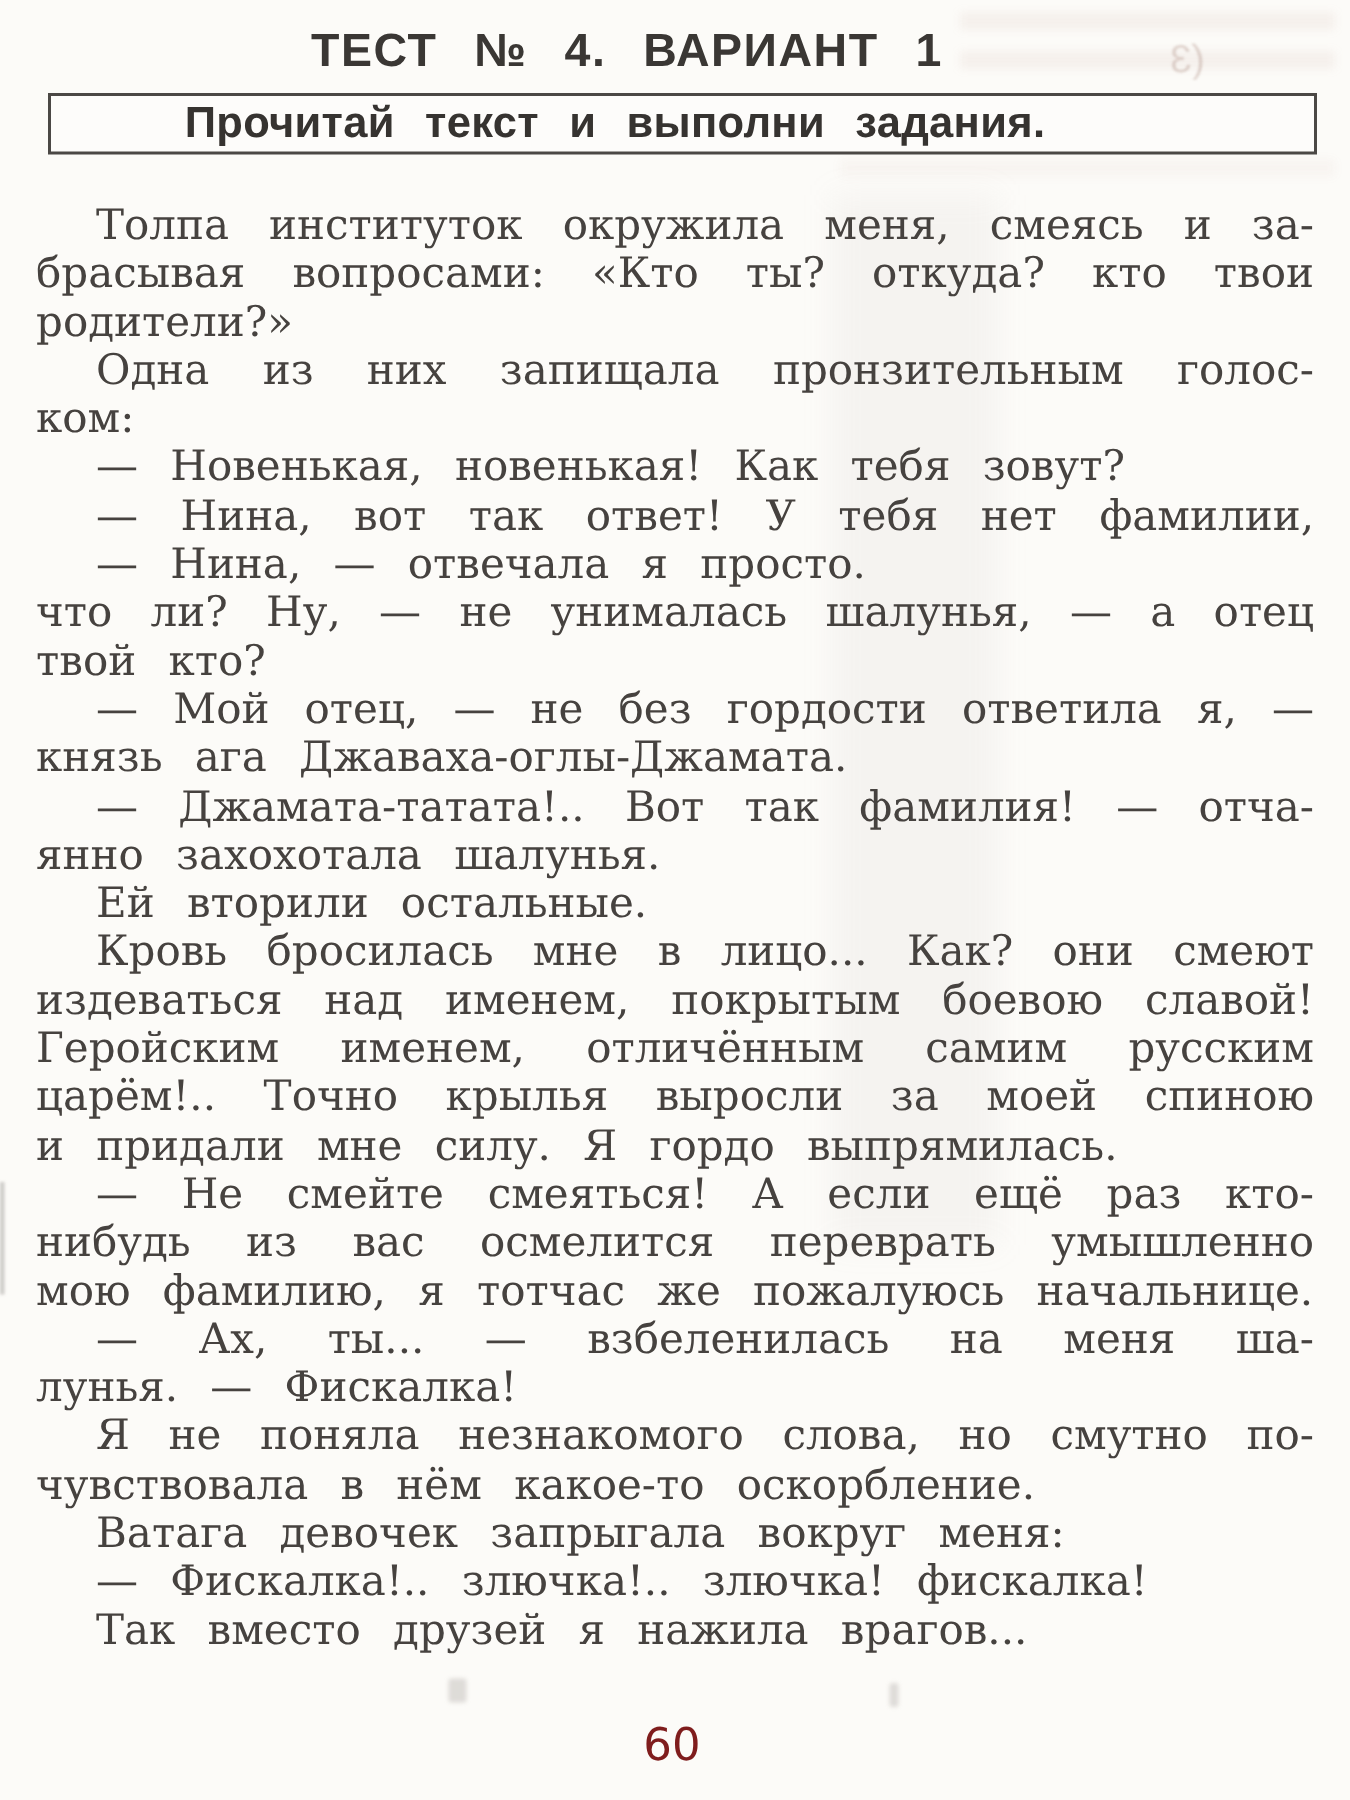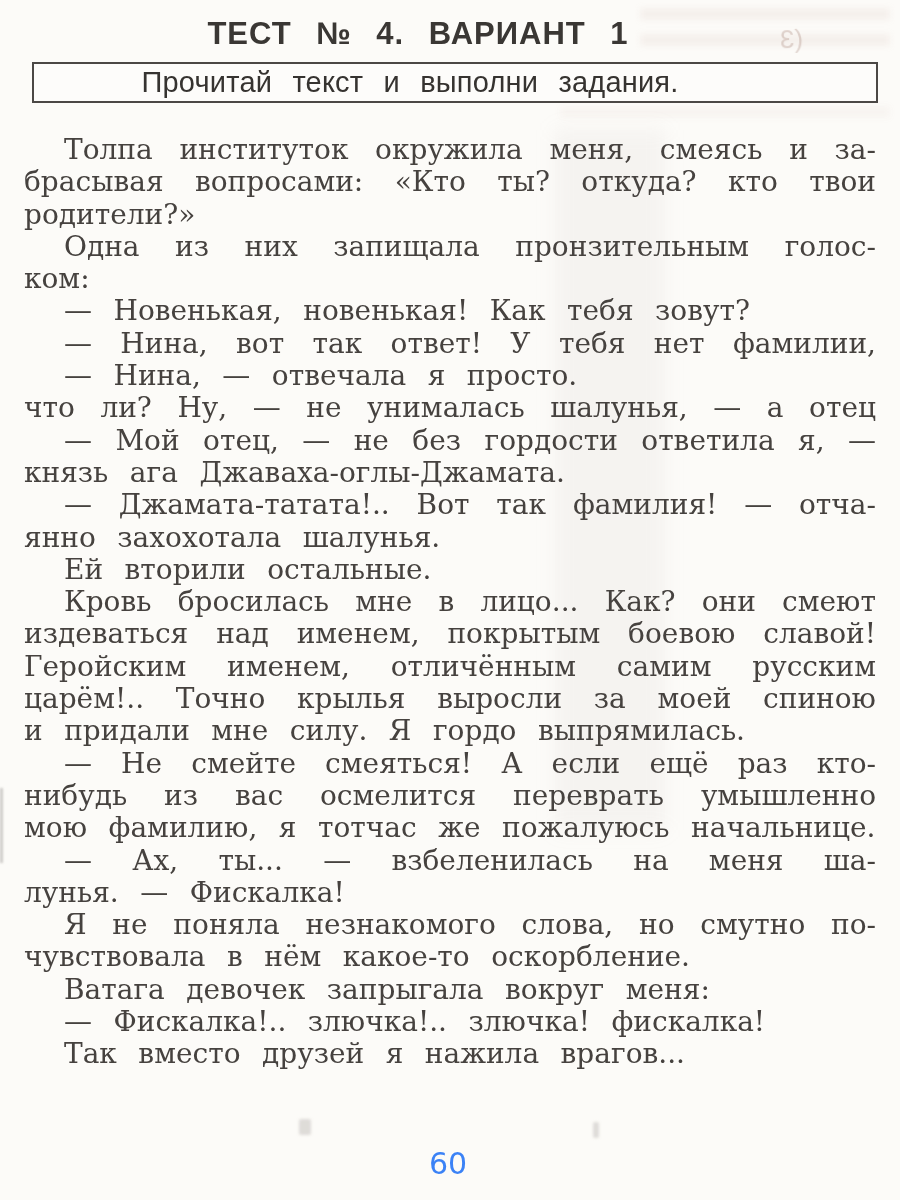--- a/index.html
+++ b/index.html
@@ -39,40 +39,40 @@
     color:#3a3734;
   }
   .instruction-box{
     position:absolute;top:62px;left:32px;width:842px;height:37px;
     border:2px solid #4b4845;background:rgba(255,255,255,0.35);
     display:flex;align-items:center;justify-content:center;
   }
   .instruction-text{
     position:relative;left:-45px;
     font-family:"Liberation Sans", sans-serif;
-    font-weight:normal;font-size:29px;
+    font-weight:bold;font-size:29px;
     word-spacing:12px;letter-spacing:0.2px;
     color:#363330;white-space:nowrap;text-align:right;
   }
   .passage{
     position:absolute;top:134px;left:24px;width:852px;
     font-size:28px;
   }
   .tline{
     line-height:32.3px;min-height:32.3px;
     word-spacing:0.45em;
     text-align:left;
   }
   .tline.fill{text-align:justify;text-align-last:justify;}
   .tline.ind{padding-left:40px;}
   .page-number{
     position:absolute;top:1146px;left:0;width:896px;
     text-align:center;
     font-family:"DejaVu Sans", sans-serif;
-    font-size:30px;color:#3b82f6;
+    font-size:30px;color:#7f1d1d;
   }
 </style>
 </head>
 <body>
 
 <div class="page">
 
   <div class="ghost ghost-rows" style="left:640px;top:8px;width:250px;height:52px;"></div>
   <div class="ghost ghost-rows" style="left:560px;top:106px;width:330px;height:22px;opacity:.6;"></div>
   <div class="ghost ghost-band" style="left:555px;top:130px;width:110px;height:700px;"></div>
@@ -90,20 +90,21 @@
   <div class="passage">
       <div class="tline ind fill">Толпа институток окружила меня, смеясь и за-</div>
       <div class="tline fill">брасывая вопросами: «Кто ты? откуда? кто твои</div>
       <div class="tline">родители?»</div>
       <div class="tline ind fill">Одна из них запищала пронзительным голос-</div>
       <div class="tline">ком:</div>
       <div class="tline ind">— Новенькая, новенькая! Как тебя зовут?</div>
       <div class="tline ind fill">— Нина, вот так ответ! У тебя нет фамилии,</div>
       <div class="tline ind">— Нина, — отвечала я просто.</div>
       <div class="tline fill">что ли? Ну, — не унималась шалунья, — а отец</div>
+      <div class="tline">твой кто?</div>
       <div class="tline ind fill">— Мой отец, — не без гордости ответила я, —</div>
       <div class="tline">князь ага Джаваха-оглы-Джамата.</div>
       <div class="tline ind fill">— Джамата-татата!.. Вот так фамилия! — отча-</div>
       <div class="tline">янно захохотала шалунья.</div>
       <div class="tline ind">Ей вторили остальные.</div>
       <div class="tline ind fill">Кровь бросилась мне в лицо... Как? они смеют</div>
       <div class="tline fill">издеваться над именем, покрытым боевою славой!</div>
       <div class="tline fill">Геройским именем, отличённым самим русским</div>
       <div class="tline fill">царём!.. Точно крылья выросли за моей спиною</div>
       <div class="tline">и придали мне силу. Я гордо выпрямилась.</div>

